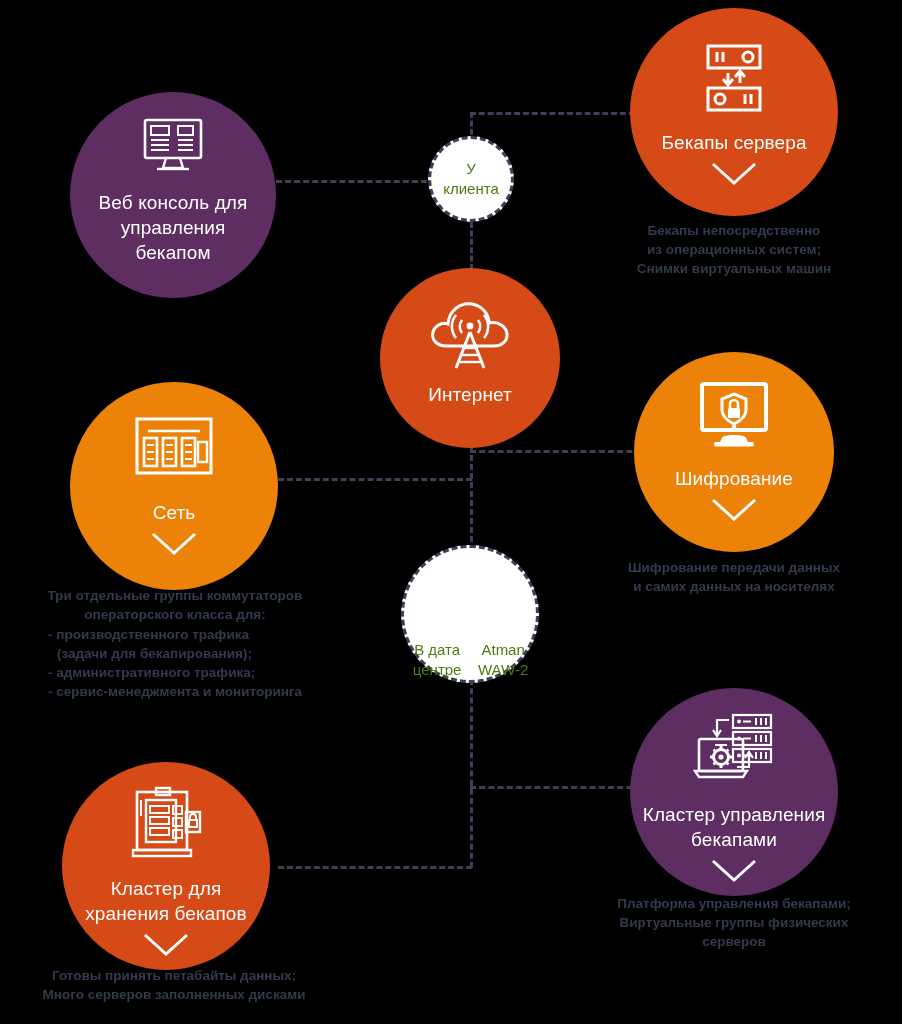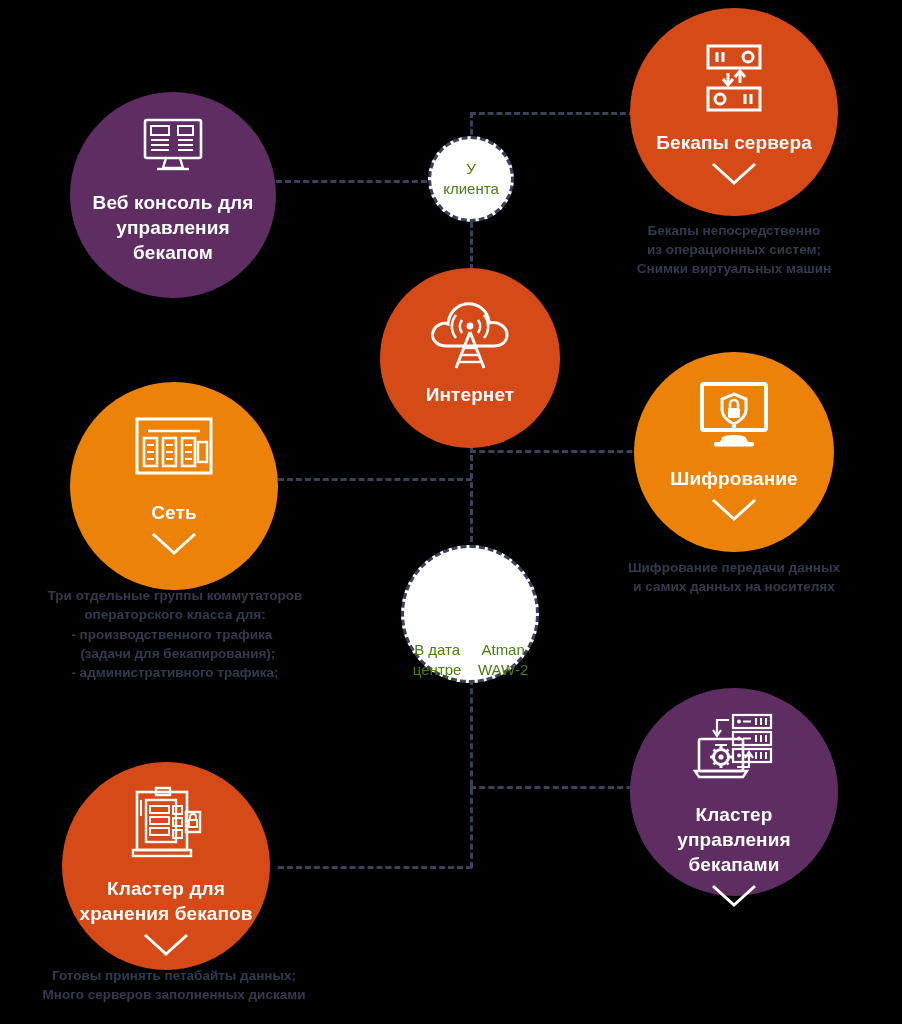--- a/index.html
+++ b/index.html
@@ -30,21 +30,21 @@
     flex-direction: column;
     align-items: center;
     justify-content: flex-start;
     text-align: center;
     color: #ffffff;
   }
   .node .icon { display: block; }
   .node .node-label {
     font-size: 19px;
     line-height: 25px;
-    font-weight: 700;
+    font-weight: 400;
     color: #ffffff;
     padding: 0 10px;
     letter-spacing: .1px;
   }
   .node .chev { margin-top: 6px; }
 
   
   .hub {
     position: absolute;
     border-radius: 50%;
@@ -215,20 +215,21 @@
         </svg>
     </span>
   </div>
   <div class="caption left-list" style="left:8px; top:586px; width:334px;">
     <span>Три отдельные группы коммутаторов</span><br>
     <span>операторского класса для:</span>
     <span class="bullets">
       <span>- производственного трафика</span><br>
       <span class="sub">(задачи для бекапирования);</span>
       <span>- административного трафика;</span><br>
+      <span>- сервис-менеджмента и мониторинга</span>
     </span>
   </div>
 
   <div class="node" style="left:634px; top:352px; width:200px; height:200px; background:#ed8209; padding-top:30px;">
     <span class="icon">
       <svg width="72" height="66" viewBox="0 0 72 66">
         <rect x="4" y="2" width="64" height="46" rx="2" fill="none" stroke="#fff" stroke-width="4"></rect>
         <path d="M36 12 L48 17 V28 C48 35 42 39 36 42 C30 39 24 35 24 28 V17 Z" fill="none" stroke="#fff" stroke-width="3"></path>
         <path d="M32 26 V22 A4 4 0 0 1 40 22 V26" fill="none" stroke="#fff" stroke-width="2.6"></path>
         <rect x="30" y="26" width="12" height="10" rx="1.6" fill="#fff"></rect>
@@ -326,14 +327,19 @@
     <span class="node-label" style="margin-top:10px;">
       <span>Кластер управления</span><br>
       <span>бекапами</span>
     </span>
     <span class="chev">
       <svg width="48" height="26" viewBox="0 0 48 26">
           <path d="M3 3 L24 22 L45 3" fill="none" stroke="#fff" stroke-width="3"></path>
         </svg>
     </span>
   </div>
+  <div class="caption" style="left:592px; top:894px; width:284px;">
+    <span>Платформа управления бекапами;</span><br>
+    <span>Виртуальные группы физических</span><br>
+    <span>серверов</span>
+  </div>
 
 </div>
 
 </body></html>

